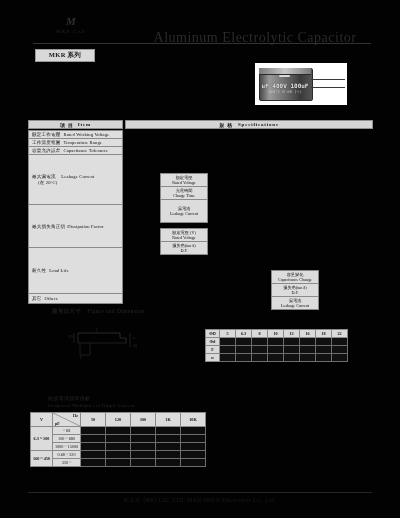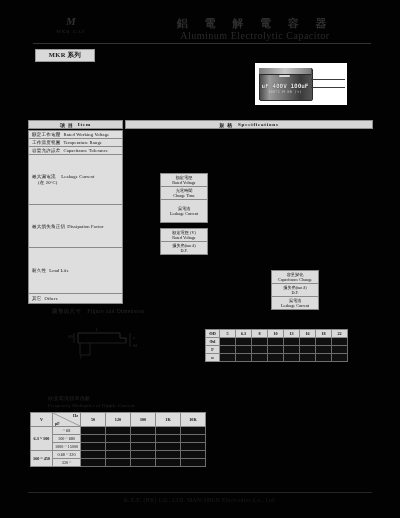--- a/index.html
+++ b/index.html
@@ -53,21 +53,21 @@
     font-size: 11px;
     letter-spacing: 7px;
     color: #2e2e2e;
     font-weight: bold;
   }
   .title-en {
     position: absolute;
     left: 130px; top: 30px;
     width: 250px;
     text-align: center;
-    font-size: 10px;
+    font-size: 14px;
     letter-spacing: 0.5px;
     color: #2b2b2b;
   }
   .header-rule {
     position: absolute;
     left: 33px; top: 43px;
     width: 338px; height: 1px;
     background: #333333;
   }
 
@@ -360,21 +360,20 @@
 </head>
 <body>
 
 <div class="page">
 
   <div class="logo-block">
     <div class="logo-mark">M</div>
     <div class="logo-word">MKR CAP</div>
   </div>
 
-  <div class="title-cn">鋁 電 解 電 容 器</div>
   <div class="title-en">Aluminum Electrolytic Capacitor</div>
   <div class="header-rule"></div>
 
   <div class="series-tab">MKR 系列</div>
 
   <div class="photo-wrap">
     <div class="cap-body"></div>
     <div class="cap-top-ring"></div>
     <div class="cap-stripe"></div>
     <div class="cap-label">uF 400V 100uF</div>

